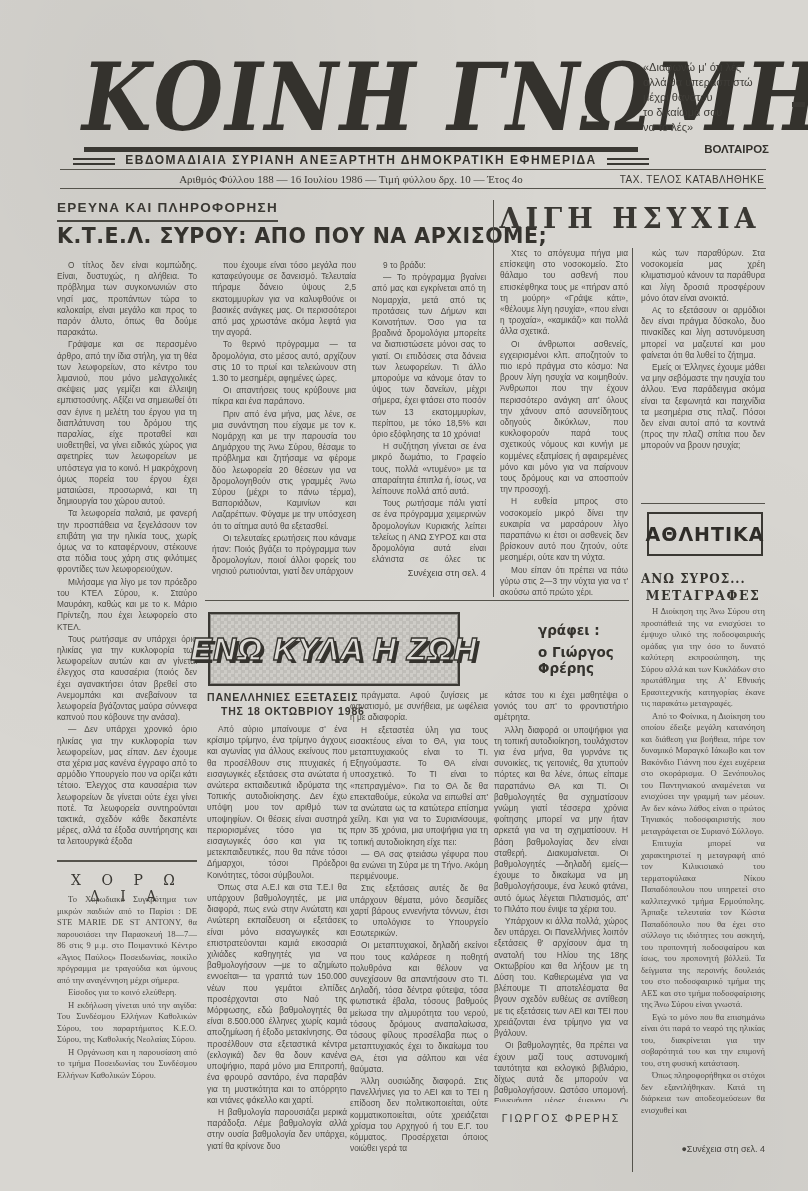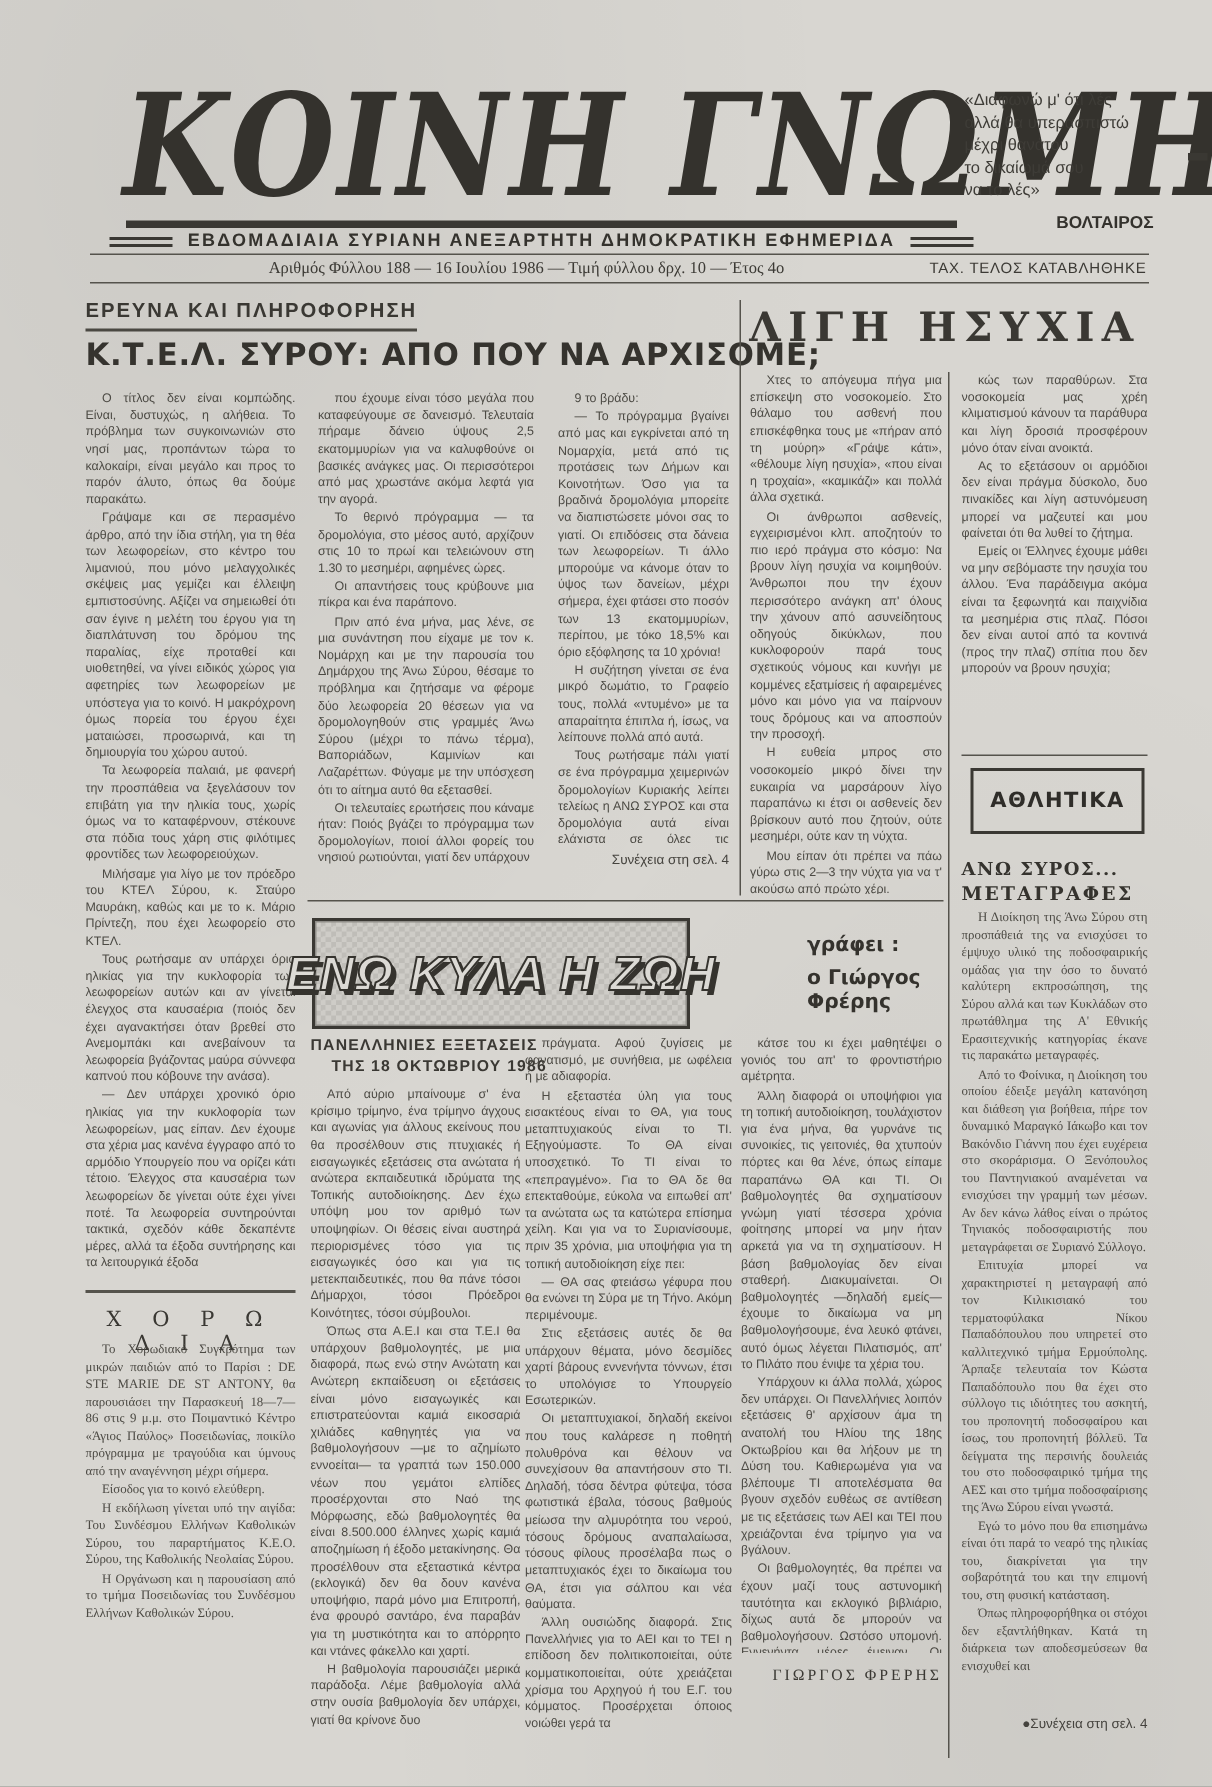--- a/index.html
+++ b/index.html
@@ -47,26 +47,26 @@
   
   .banner{position:absolute;border:2px solid #3a3833;
     background:conic-gradient(#bfbdb8 25%, #ceccc7 0 50%, #bfbdb8 0 75%, #ceccc7 0) 0 0/7px 7px;
     display:flex;align-items:center;justify-content:center;box-shadow:0 0 0 1px #8f8d88 inset;}
   .banner-text{font-family:Liberation Sans, sans-serif;font-weight:bold;font-style:italic;
     font-size:32px;letter-spacing:1px;color:#dcdad5;white-space:nowrap;
     -webkit-text-stroke:1.3px #35332e;text-shadow:3px 3px 0 #35332e;}
   .byline-label{font-family:"DejaVu Sans",sans-serif;font-weight:bold;font-size:13.5px;color:#34322d;}
   .byline-author{font-family:"DejaVu Sans",sans-serif;font-weight:bold;font-size:13.5px;color:#34322d;}
   .mid-heading{font-weight:bold;font-size:10.5px;letter-spacing:0.8px;color:#3a3833;white-space:nowrap;}
-  .signature{font-size:10.5px;letter-spacing:2px;color:#3a3833;text-align:right;font-family:Liberation Serif, serif;}
+  .signature{font-size:10.5px;letter-spacing:2px;color:#3a3833;text-align:center;}
   
   .ath-box{position:absolute;border:2px solid #3a3833;display:flex;align-items:center;justify-content:center;}
-  .ath-title{font-family:"DejaVu Sans",sans-serif;font-weight:bold;font-size:14px;letter-spacing:1px;color:#2f2d29;}
+  .ath-title{font-family:"DejaVu Sans",sans-serif;font-weight:bold;font-size:19px;letter-spacing:1px;color:#2f2d29;}
   .sports-h1{font-family:"DejaVu Serif",serif;font-weight:bold;font-size:12px;letter-spacing:1px;color:#35332e;}
-  .sports-h2{font-family:"DejaVu Serif",serif;font-weight:bold;font-size:12.5px;letter-spacing:1.5px;color:#35332e;text-align:left;}
+  .sports-h2{font-family:"DejaVu Serif",serif;font-weight:bold;font-size:12.5px;letter-spacing:1.5px;color:#35332e;text-align:center;}
   .mark{position:absolute;background:#3a3833;}
 </style>
 </head>
 <body>
 
 <div class="page">
 
   <div class="abs" style="left:82px;top:50px;">
     <div class="logo">ΚΟΙΝΗ ΓΝΩΜΗ</div>
   </div>

